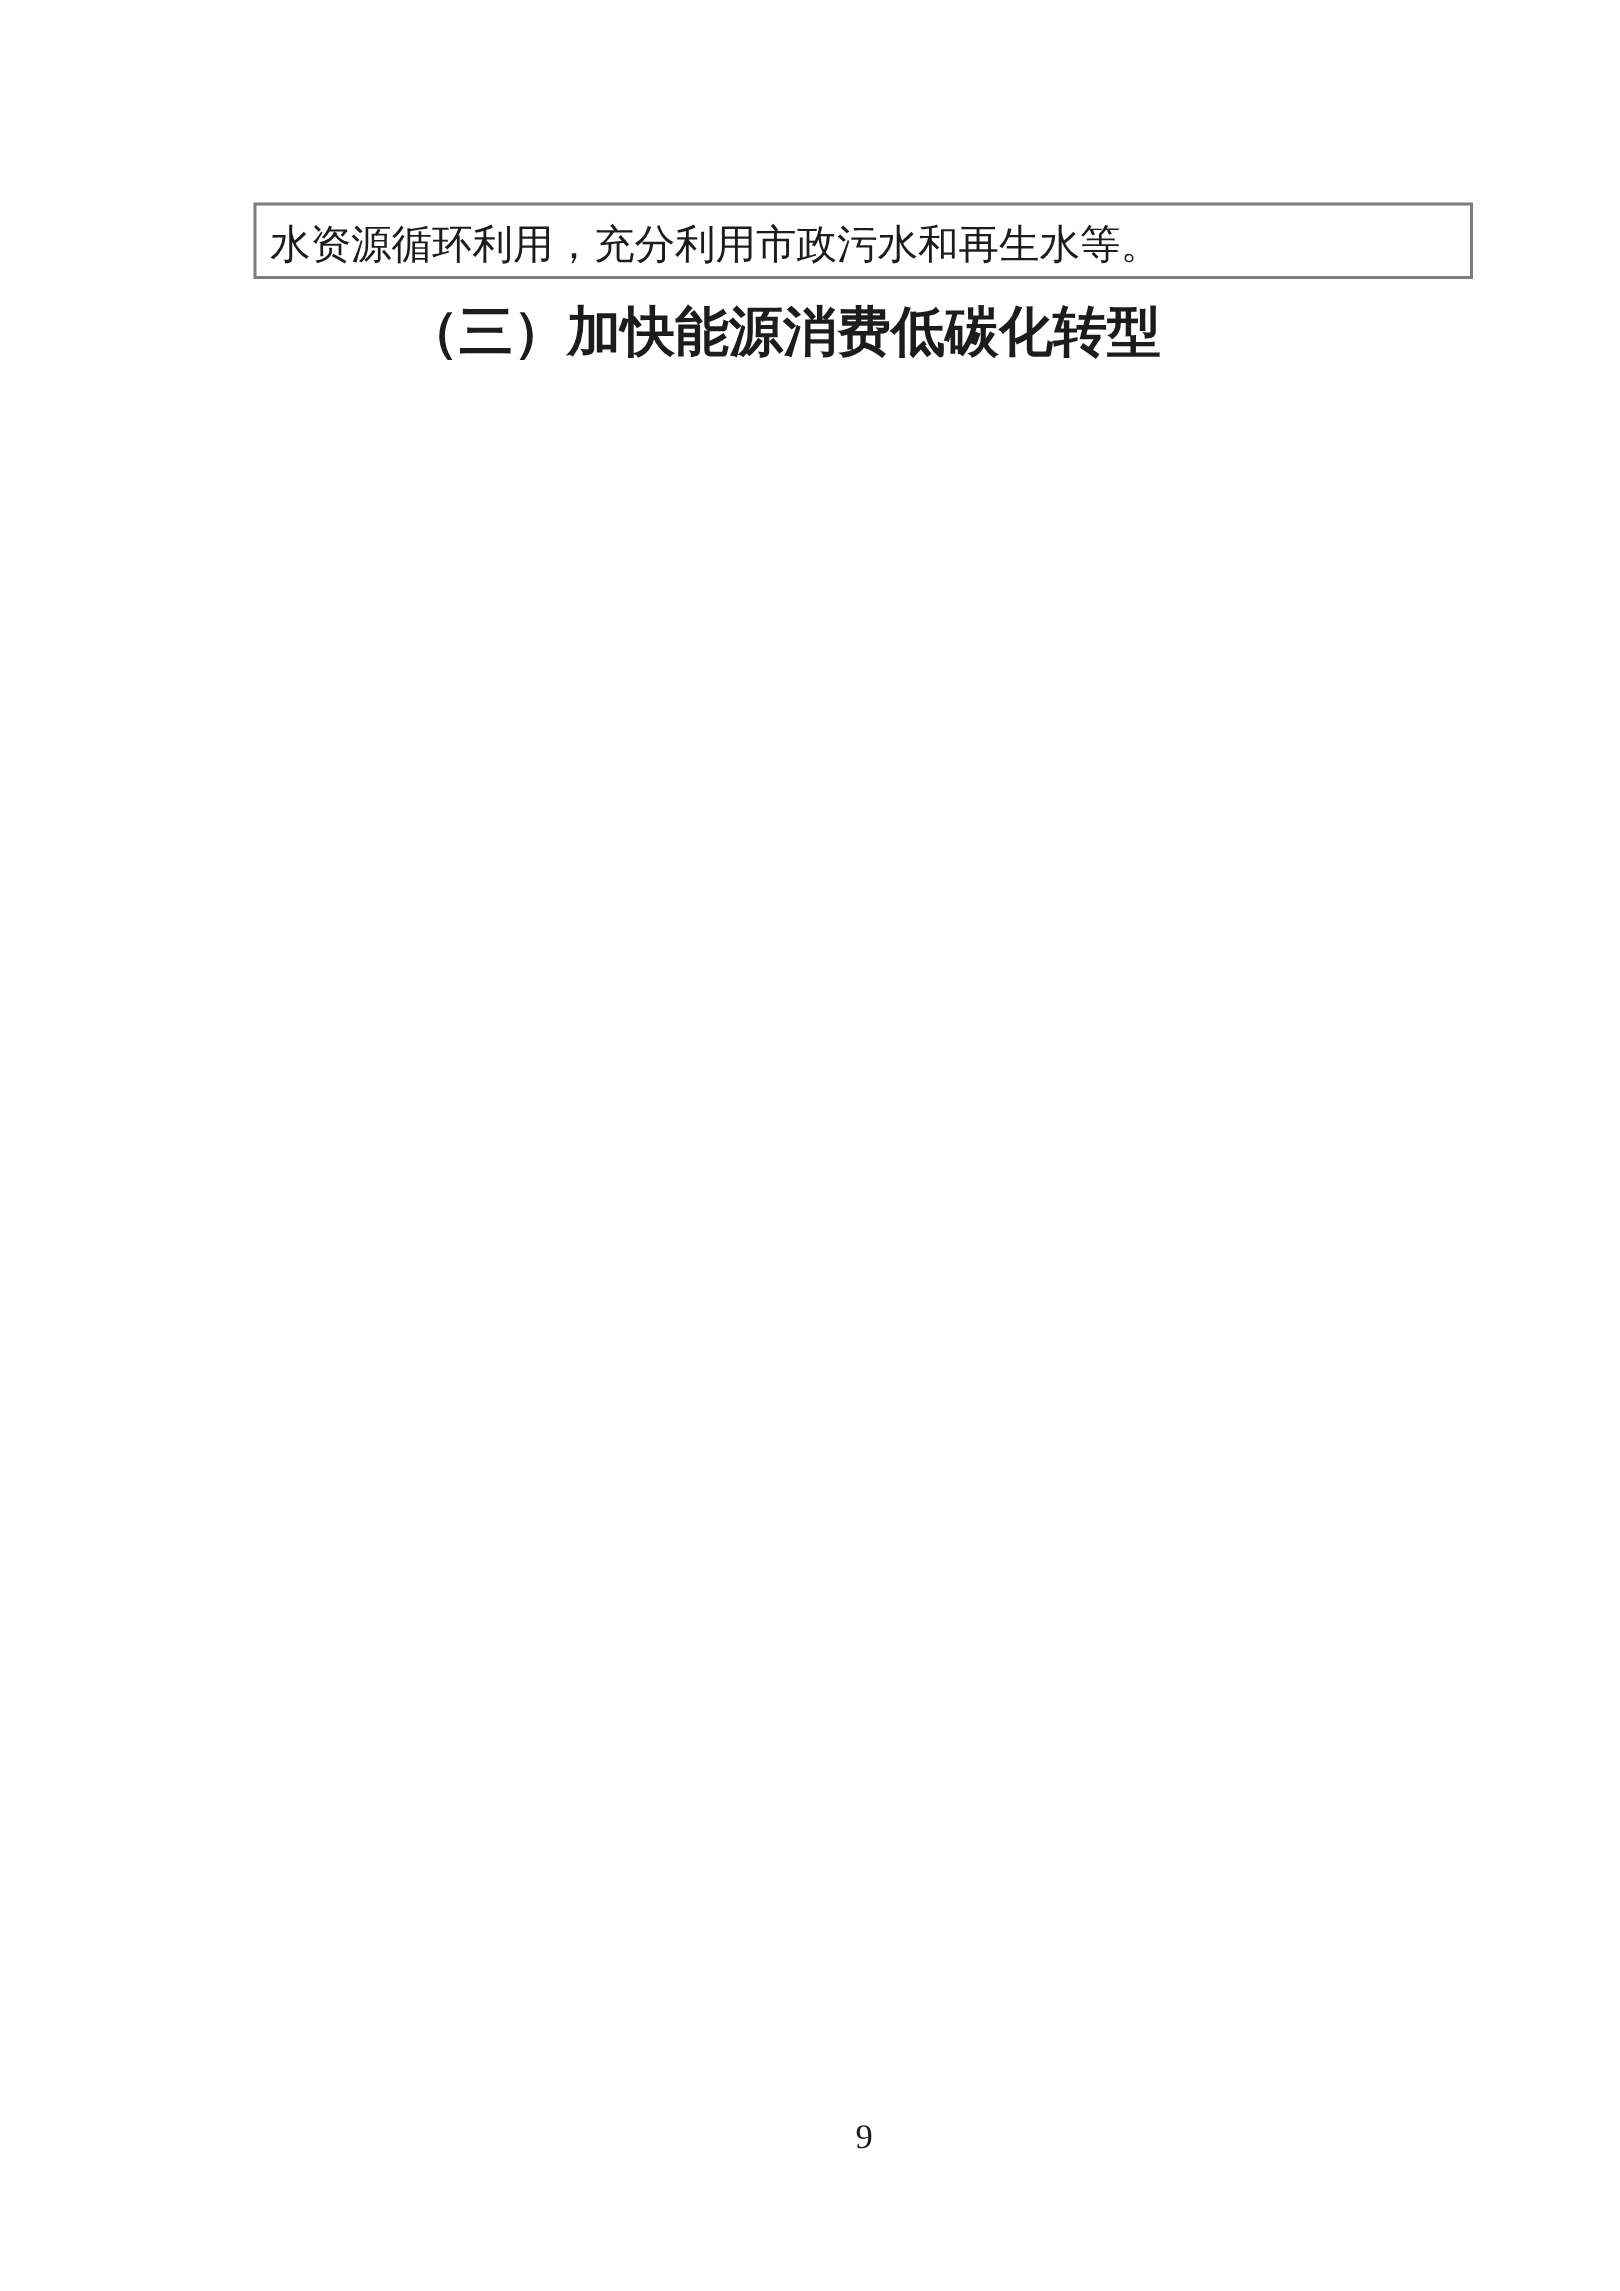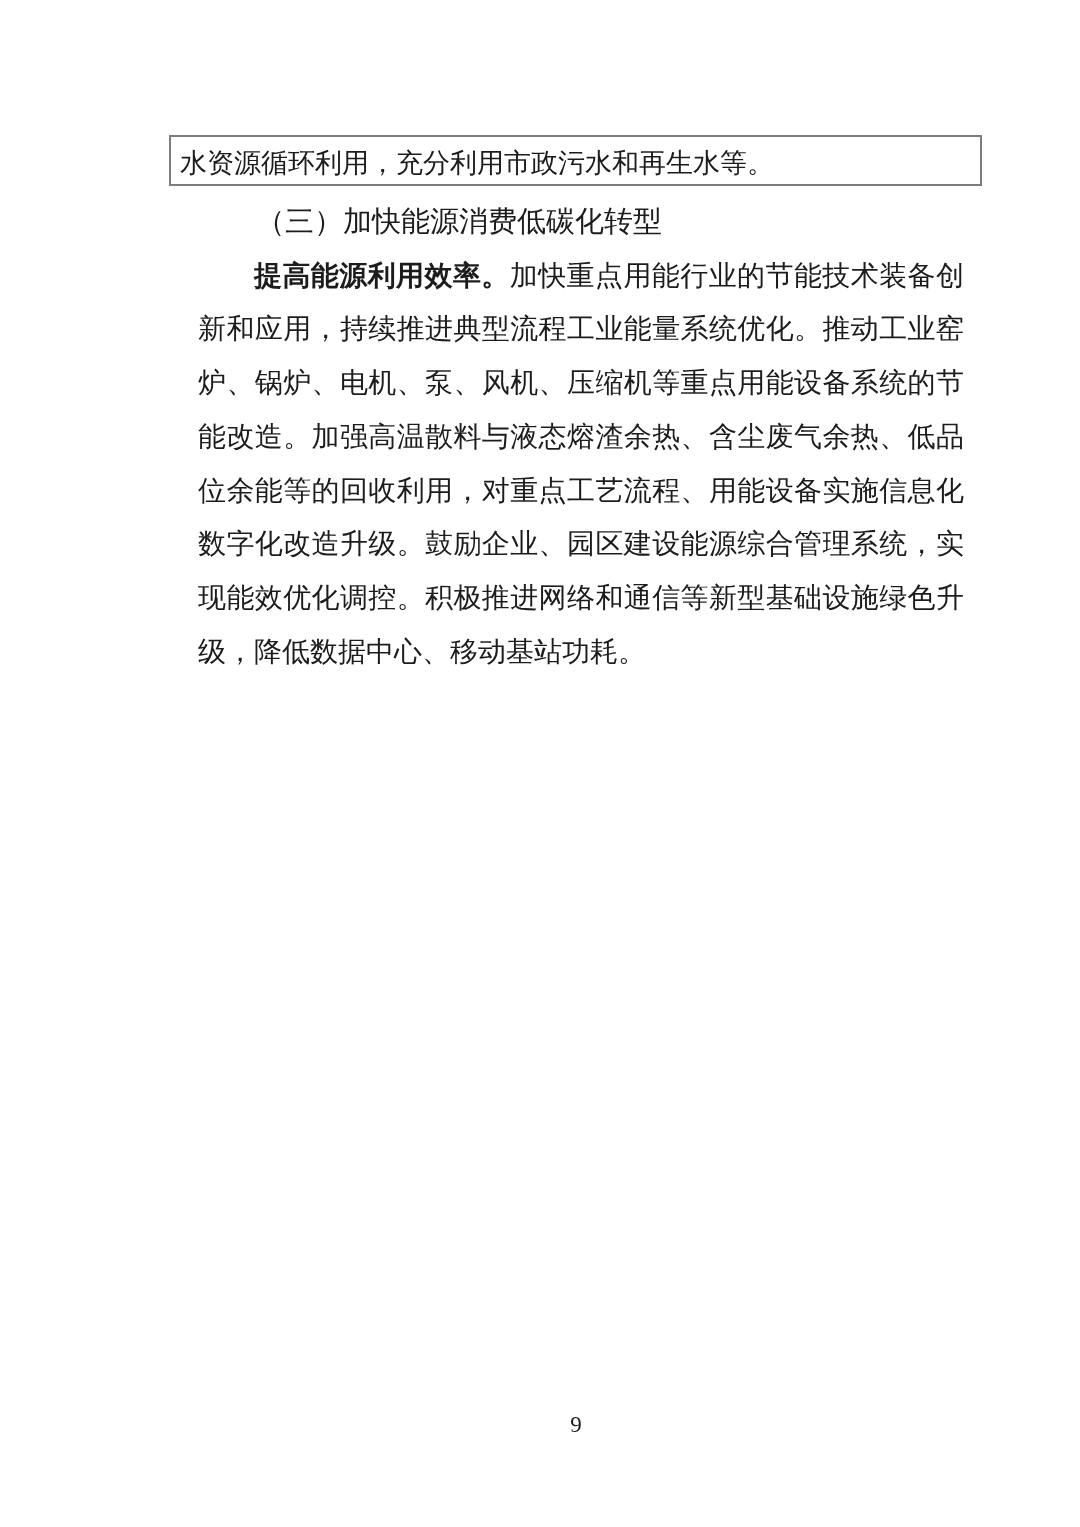--- a/index.html
+++ b/index.html
@@ -28,22 +28,22 @@
     font-size: 27px;
     line-height: 1.1;
   }
   .text-column {
     position: absolute;
     left: 162px; top: 195px;
     width: 766px;
   }
   .heading {
     margin: 0;
-    font-size: 29px;
-    font-weight: 400;
+    font-size: 36px;
+    font-weight: 700;
     line-height: 53.7px;
     text-indent: 2em;
     white-space: nowrap;
   }
   .para {
     margin: 0;
     font-size: 28px;
     line-height: 53.7px;
     text-indent: 2em;
     text-align: justify;
@@ -63,19 +63,18 @@
 
 <div class="page">
 
   <div class="callout-box">
     <span>水资源循环利用，充分利用市政污水和再生水等。</span>
   </div>
 
   <div class="text-column">
     <h2 class="heading">（三）加快能源消费低碳化转型</h2>
     <div id="paragraphs">
-        <p class="para"><b>提高能源利用效率。</b>加快重点用能行业的节能技术装备创新和应用，持续推进典型流程工业能量系统优化。推动工业窑炉、锅炉、电机、泵、风机、压缩机等重点用能设备系统的节能改造。加强高温散料与液态熔渣余热、含尘废气余热、低品位余能等的回收利用，对重点工艺流程、用能设备实施信息化数字化改造升级。鼓励企业、园区建设能源综合管理系统，实现能效优化调控。积极推进网络和通信等新型基础设施绿色升级，降低数据中心、移动基站功耗。</p>
       </div>
   </div>
 
   <div class="page-number">9</div>
 
 </div>
 
 </body></html>

